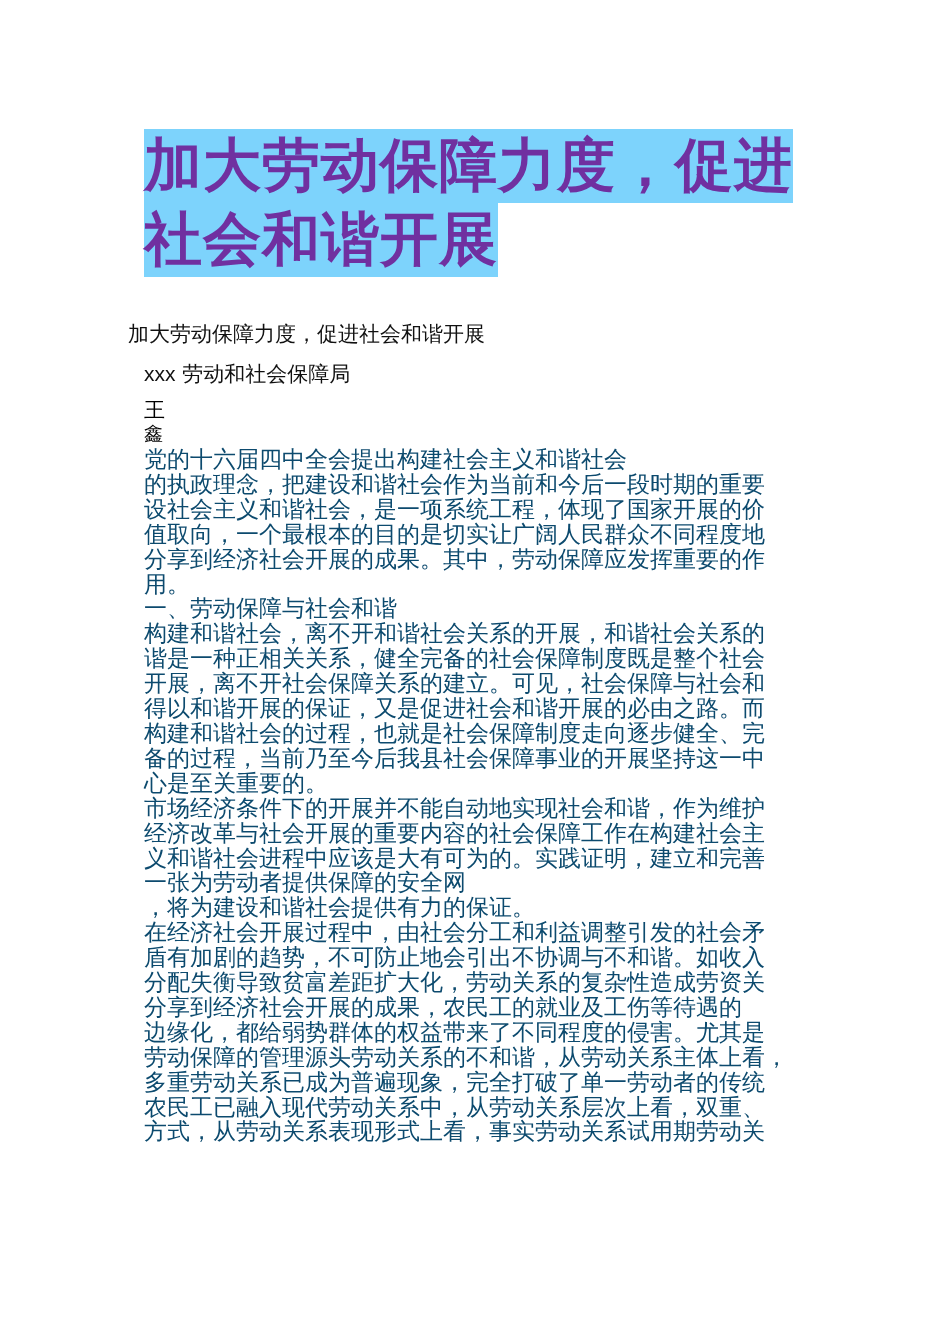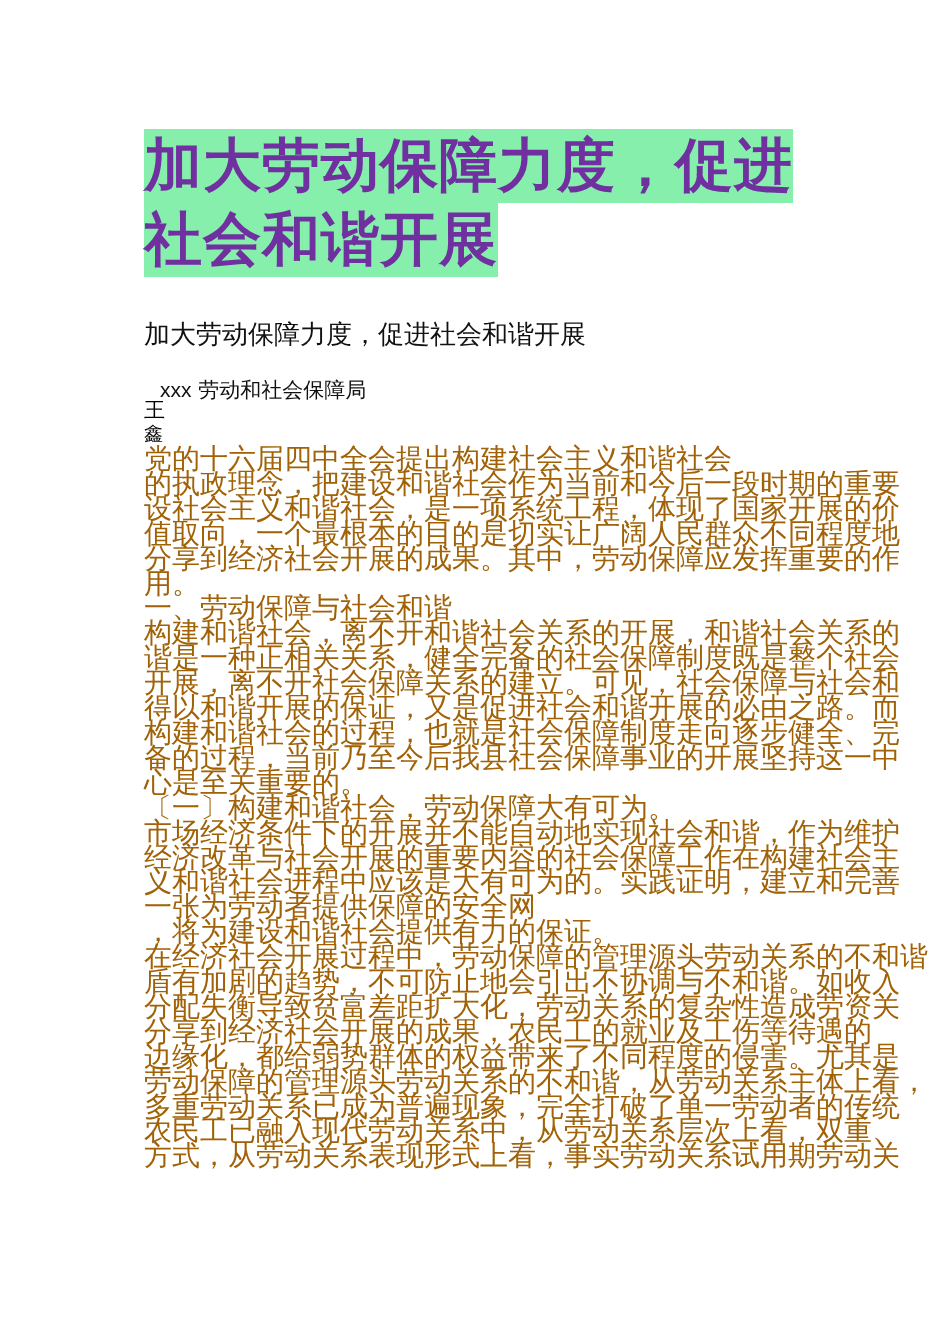--- a/index.html
+++ b/index.html
@@ -21,42 +21,42 @@
       top: 128px;
       width: 680px;
       margin: 0;
       font-family: "DejaVu Sans", "Liberation Sans", sans-serif;
       font-weight: bold;
       font-size: 58px;
       line-height: 74px;
       letter-spacing: 1px;
     }
     .doc-title .hl {
-      background: #86efac;
+      background: #7dd3fc;
       color: #7030A0;
       padding: 2px 0 4px 0;
       box-decoration-break: clone;
       text-align: center;
       -webkit-box-decoration-break: clone;
     }
     .subtitle {
       position: absolute;
-      left: 144px;
+      left: 128px;
       top: 320px;
       margin: 0;
       font-family: "DejaVu Sans", "Liberation Sans", sans-serif;
-      font-size: 26px;
+      font-size: 21px;
       line-height: 28px;
       color: #111;
     }
     .org {
       position: absolute;
       left: 144px;
       top: 360px;
-      margin: 16px;
+      margin: 0;
       font-family: "DejaVu Sans", "Liberation Sans", sans-serif;
       font-size: 21px;
       line-height: 28px;
       color: #111;
     }
     .org .latin {
       font-family: "Liberation Sans", sans-serif;
     }
     .author {
       position: absolute;
@@ -70,23 +70,23 @@
       display: block;
       font-size: 19px;
       line-height: 22px;
     }
     .body-text {
       position: absolute;
       left: 144px;
       top: 447px;
       width: 670px;
       margin: 0;
-      font-size: 28px;
+      font-size: 23px;
       line-height: 24.9px;
-      color: #a16207;
+      color: #0c4a6e;
     }
     .body-text .ln {
       display: block;
       white-space: nowrap;
     }
   </style>
 </head>
 <body>
 
 <h1 class="doc-title"><span class="hl">加大劳动保障力度，促进</span><br><span class="hl">社会和谐开展</span></h1>
@@ -108,27 +108,26 @@
   <span class="ln">分享到经济社会开展的成果。其中，劳动保障应发挥重要的作</span>
   <span class="ln">用。</span>
   <span class="ln">一、劳动保障与社会和谐</span>
   <span class="ln">构建和谐社会，离不开和谐社会关系的开展，和谐社会关系的</span>
   <span class="ln">谐是一种正相关关系，健全完备的社会保障制度既是整个社会</span>
   <span class="ln">开展，离不开社会保障关系的建立。可见，社会保障与社会和</span>
   <span class="ln">得以和谐开展的保证，又是促进社会和谐开展的必由之路。而</span>
   <span class="ln">构建和谐社会的过程，也就是社会保障制度走向逐步健全、完</span>
   <span class="ln">备的过程，当前乃至今后我县社会保障事业的开展坚持这一中</span>
   <span class="ln">心是至关重要的。</span>
-  <span class="ln">〔一〕构建和谐社会，劳动保障大有可为。</span>
   <span class="ln">市场经济条件下的开展并不能自动地实现社会和谐，作为维护</span>
   <span class="ln">经济改革与社会开展的重要内容的社会保障工作在构建社会主</span>
   <span class="ln">义和谐社会进程中应该是大有可为的。实践证明，建立和完善</span>
   <span class="ln">一张为劳动者提供保障的安全网</span>
   <span class="ln">，将为建设和谐社会提供有力的保证。</span>
-  <span class="ln">在经济社会开展过程中，劳动保障的管理源头劳动关系的不和谐</span>
+  <span class="ln">在经济社会开展过程中，由社会分工和利益调整引发的社会矛</span>
   <span class="ln">盾有加剧的趋势，不可防止地会引出不协调与不和谐。如收入</span>
   <span class="ln">分配失衡导致贫富差距扩大化，劳动关系的复杂性造成劳资关</span>
   <span class="ln">分享到经济社会开展的成果，农民工的就业及工伤等待遇的</span>
   <span class="ln">边缘化，都给弱势群体的权益带来了不同程度的侵害。尤其是</span>
   <span class="ln">劳动保障的管理源头劳动关系的不和谐，从劳动关系主体上看，</span>
   <span class="ln">多重劳动关系已成为普遍现象，完全打破了单一劳动者的传统</span>
   <span class="ln">农民工已融入现代劳动关系中，从劳动关系层次上看，双重、</span>
   <span class="ln">方式，从劳动关系表现形式上看，事实劳动关系试用期劳动关</span>
 </div>
 

